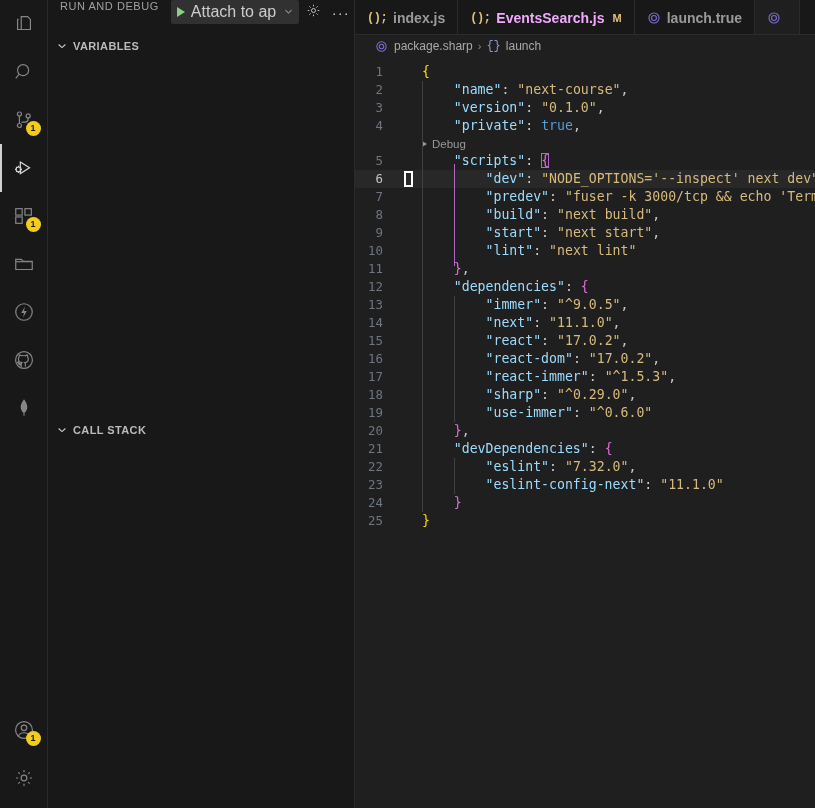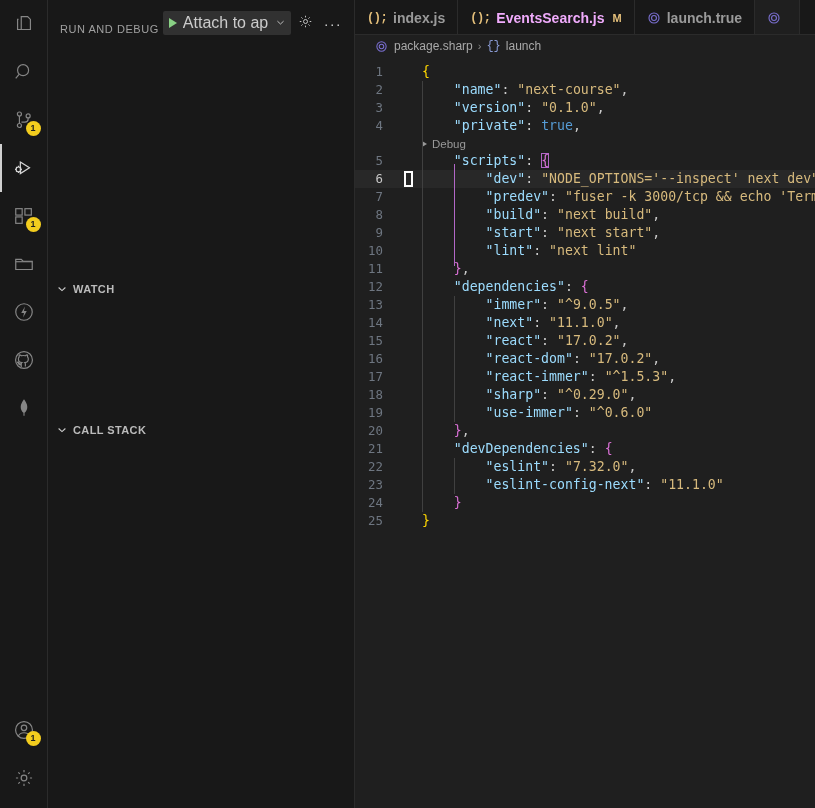--- a/index.html
+++ b/index.html
@@ -38,22 +38,22 @@
   }
   .ab-spacer { flex:1 1 auto; }
 
   
   .sidebar {
     width:307px; flex:0 0 307px; height:808px;
     background:#181818; border-right:1px solid #2b2b2b;
     display:flex; flex-direction:column; position:relative;
   }
   .sb-header {
-    height:35px; flex:0 0 35px; display:flex; align-items:flex-end;
-    padding-left:12px; 
+    height:35px; flex:0 0 35px; display:flex; align-items:flex-start;
+    padding-left:12px; gap:8px;
   }
   .sb-title {
     font-size:11px; letter-spacing:.55px; color:#a0a0a0;
     text-transform:uppercase; white-space:nowrap;
   }
   .debug-toolbar {
     display:flex; align-items:center; gap:0px; margin-left:4px;
   }
   .debug-select {
     display:flex; align-items:center; gap:6px;
@@ -318,32 +318,32 @@
           </span>
         </div>
 
         <div class="icon-btn">
           <span class="dots">···</span>
         </div>
       </div>
     </div>
 
     <div class="sb-section">
-      <div class="sec-body" style="height:243px"></div>
-    </div>
-
-    <div class="sb-section">
       <div class="sec-head">
         <span class="twisty">
           <svg width="12" height="12" viewBox="0 0 16 16" fill="none" stroke="currentColor" stroke-width="1.4">
               <path d="M3.5 6l4.5 4.2L12.5 6"></path>
             </svg>
         </span>
-        <span class="sec-head-label">WATCH</span>
-      </div>
+        <span class="sec-head-label">VARIABLES</span>
+      </div>
+      <div class="sec-body" style="height:243px"></div>
+    </div>
+
+    <div class="sb-section">
       <div class="sec-body" style="height:119px"></div>
     </div>
 
     <div class="sb-section">
       <div class="sec-head">
         <span class="twisty">
           <svg width="12" height="12" viewBox="0 0 16 16" fill="none" stroke="currentColor" stroke-width="1.4">
               <path d="M3.5 6l4.5 4.2L12.5 6"></path>
             </svg>
         </span>

